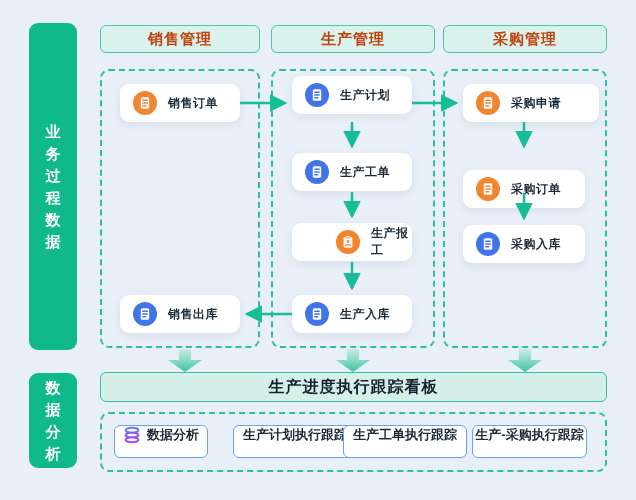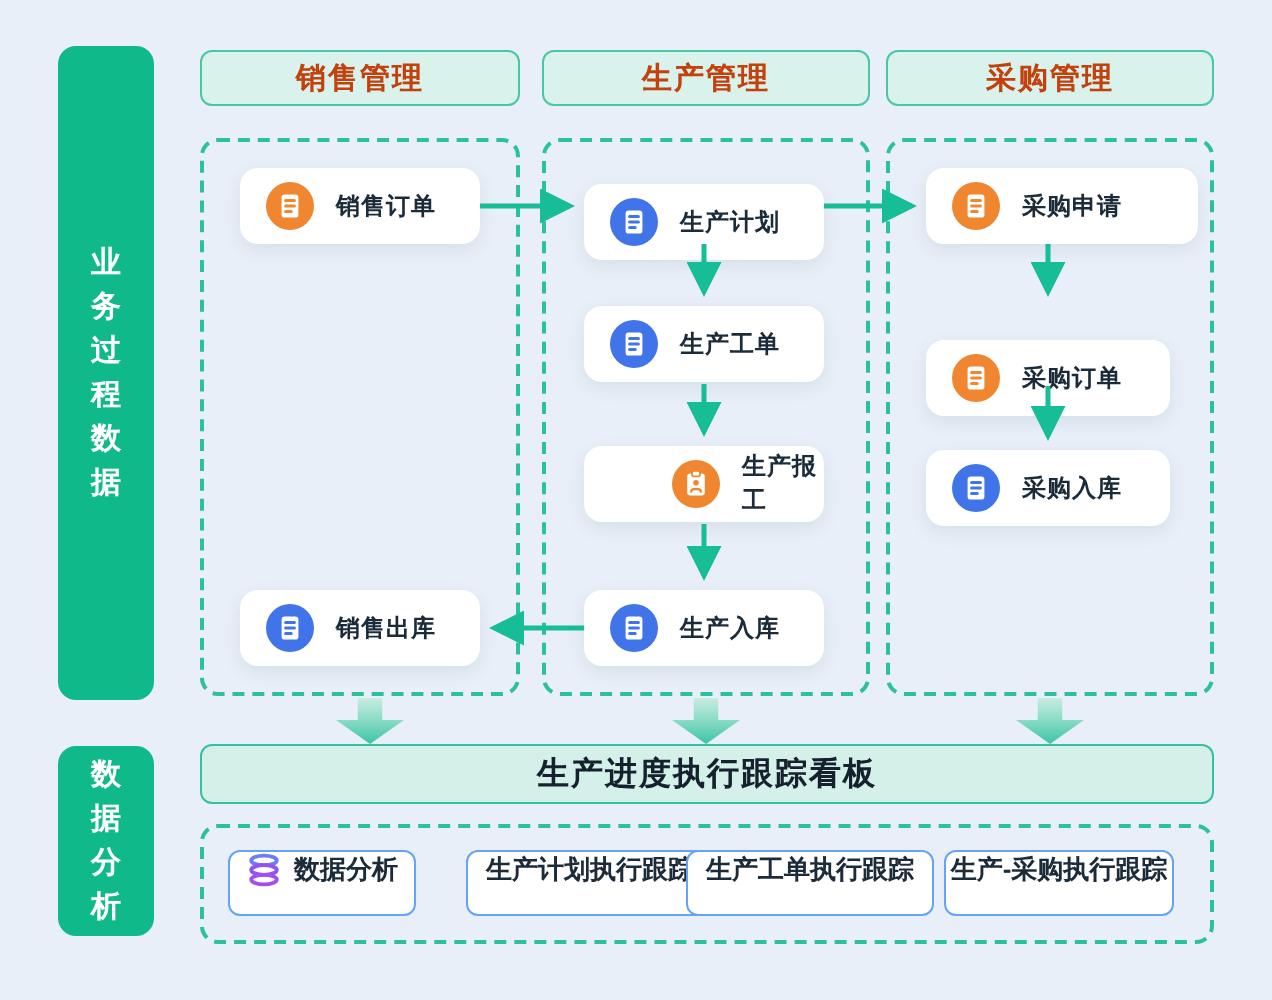--- a/index.html
+++ b/index.html
@@ -34,21 +34,21 @@
   .fbox{position:absolute;height:38px;box-sizing:border-box;background:#ffffff;border-radius:9px;
         box-shadow:0 3px 9px rgba(40,90,110,.10);display:flex;align-items:center;
         padding-left:13px;gap:11px;}
   .fbox .flabel{font-size:12px;font-weight:600;color:#1c2b3a;letter-spacing:0.5px;}
   .icon{display:flex;width:24px;height:24px;}
   .ic-orange{color:#f0862f;}
   .ic-blue{color:#4174e8;}
 
   .pos-sales-order{left:120px;top:84px;width:120px;}
   .pos-sales-outbound{left:120px;top:295px;width:120px;}
-  .pos-production-plan{left:292px;top:92px;width:120px;}
+  .pos-production-plan{left:292px;top:76px;width:120px;}
   .pos-production-workorder{left:292px;top:153px;width:120px;}
   .pos-production-report{left:292px;top:223px;width:120px;padding-left:44px;}
   .pos-production-inbound{left:292px;top:295px;width:120px;}
   .pos-purchase-request{left:463px;top:84px;width:136px;}
   .pos-purchase-order{left:463px;top:170px;width:122px;}
   .pos-purchase-inbound{left:463px;top:225px;width:122px;}
 
   
   #arrows{position:absolute;left:0;top:0;width:636px;height:500px;pointer-events:none;}
 

